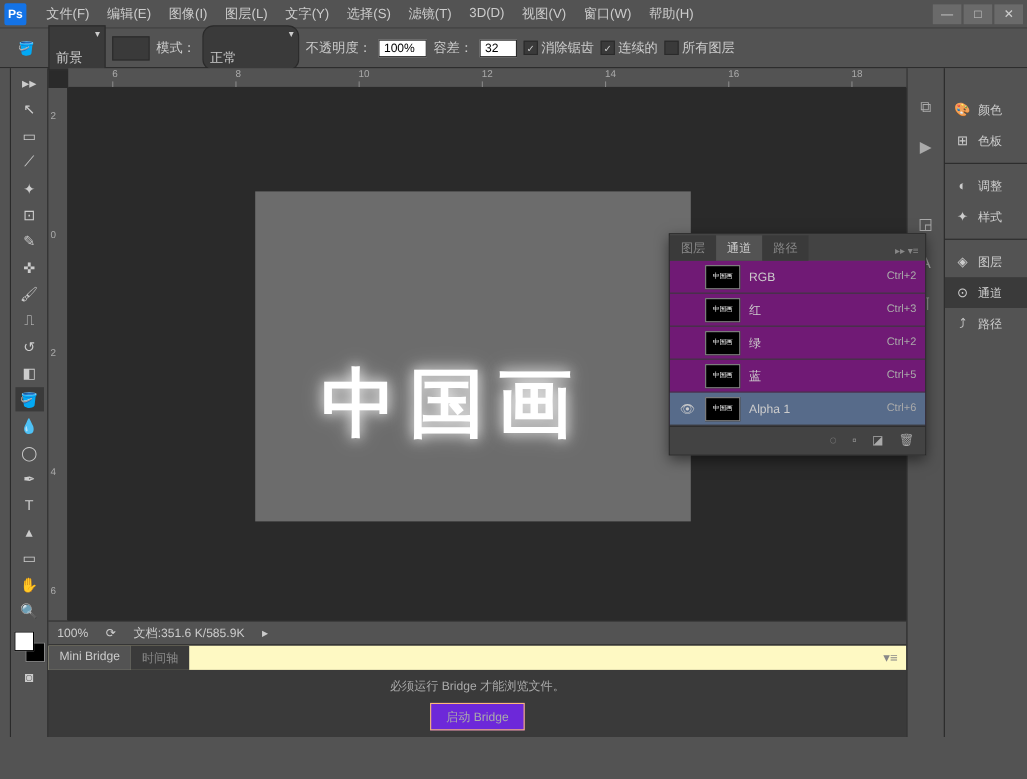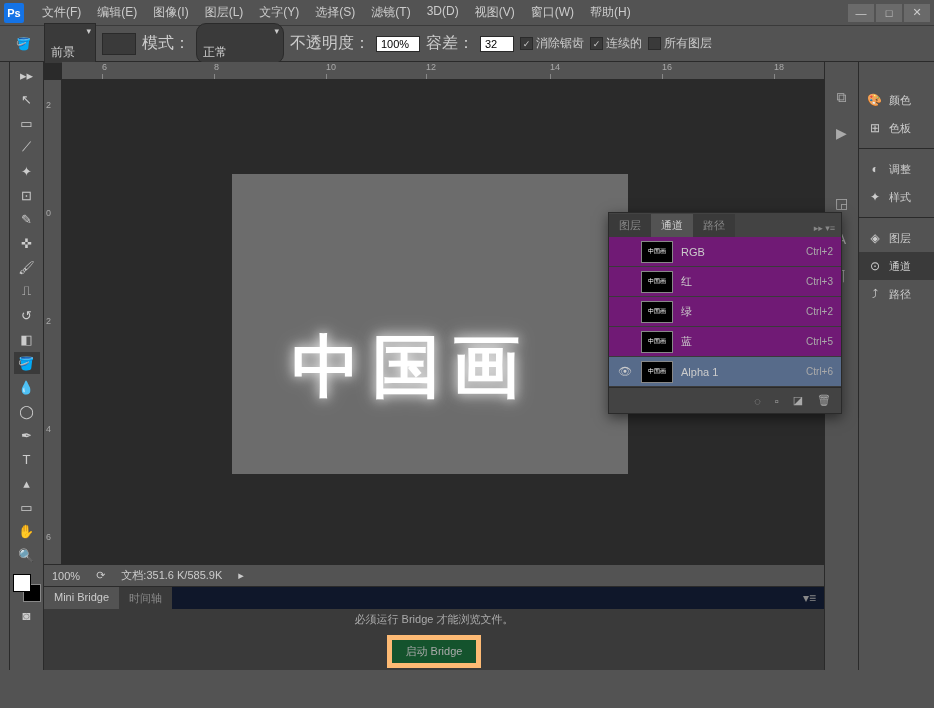--- a/index.html
+++ b/index.html
@@ -4,21 +4,21 @@
 <style>
 * { margin: 0; padding: 0; box-sizing: border-box; font-family: "Microsoft YaHei", sans-serif; }
 body { background: #535353; color: #ccc; width: 934px; height: 708px; overflow: hidden; font-size: 12px; }
 .titlebar { height: 26px; background: #535353; display: flex; align-items: center; padding: 0 4px; border-bottom: 1px solid #3a3a3a; }
 .ps-logo { width: 20px; height: 20px; background: #1473e6; color: #fff; display: flex; align-items: center; justify-content: center; font-weight: bold; font-size: 11px; border-radius: 2px; margin-right: 10px; }
 .menu-item { padding: 4px 8px; cursor: pointer; }
 .window-controls { margin-left: auto; display: flex; gap: 2px; }
 .win-btn { width: 26px; height: 18px; background: #6a6a6a; display: flex; align-items: center; justify-content: center; cursor: pointer; font-size: 11px; }
 .options-bar { height: 36px; background: #535353; display: flex; align-items: center; padding: 0 10px; gap: 6px; border-bottom: 1px solid #2a2a2a; }
 .tool-icon-opt { width: 28px; height: 22px; display: flex; align-items: center; justify-content: center; }
-.opt-label { font-size: 16px; }
+.opt-label { font-size: 12px; }
 .opt-dropdown { background: #3a3a3a; border: 1px solid #2a2a2a; padding: 20px 20px 2px 6px; position: relative; min-width: 50px; }
 .opt-dropdown::after { content: "▾"; position: absolute; right: 4px; top: 2px; font-size: 9px; }
 .opt-input { background: #fff; color: #000; border: 1px solid #2a2a2a; padding: 1px 4px; width: 44px; font-size: 11px; }
 .opt-check { display: flex; align-items: center; gap: 3px; }
 .checkbox { width: 13px; height: 13px; background: #3a3a3a; border: 1px solid #2a2a2a; display: flex; align-items: center; justify-content: center; font-size: 9px; }
 .main-area { display: flex; height: 608px; }
 .tool-strip { width: 10px; background: #535353; border-right: 1px solid #2a2a2a; }
 .toolbox { width: 34px; background: #535353; border-right: 1px solid #2a2a2a; display: flex; flex-direction: column; align-items: center; padding-top: 2px; gap: 2px; }
 .tool-btn { width: 26px; height: 22px; display: flex; align-items: center; justify-content: center; cursor: pointer; font-size: 13px; color: #ccc; }
 .tool-btn.active { background: #3a3a3a; }
@@ -33,25 +33,25 @@
 .ruler-h .tick { position: absolute; top: 0; font-size: 9px; color: #aaa; }
 .ruler-h .tick::before { content: ""; position: absolute; left: 0; top: 12px; width: 1px; height: 6px; background: #888; }
 .canvas-row { flex: 1; display: flex; }
 .ruler-v { width: 18px; background: #535353; position: relative; border-right: 1px solid #2a2a2a; }
 .ruler-v .tick { position: absolute; left: 2px; font-size: 9px; color: #aaa; writing-mode: horizontal-tb; }
 .canvas-viewport { flex: 1; background: #2a2a2a; position: relative; overflow: hidden; }
 .canvas { position: absolute; left: 170px; top: 94px; width: 396px; height: 300px; background: #6c6c6c; }
 .canvas-text { color: #fff; font-size: 68px; font-weight: bold; position: absolute; left: 60px; top: 148px; letter-spacing: 12px; text-shadow: 0 0 12px rgba(255,255,255,0.8), 0 0 20px rgba(255,255,255,0.5); }
 .status-bar { height: 22px; background: #535353; display: flex; align-items: center; padding: 0 8px; gap: 16px; font-size: 11px; border-top: 1px solid #2a2a2a; }
 .bottom-panels { height: 84px; background: #3a3a3a; border-top: 1px solid #2a2a2a; display: flex; flex-direction: column; }
-.bp-tabs { display: flex; background: #0f172a; height: 22px; }
+.bp-tabs { display: flex; background: #fef9c3; height: 22px; }
 .bp-tab { padding: 4px 10px; background: #535353; font-size: 11px; cursor: pointer; }
 .bp-tab.inactive { background: #3a3a3a; color: #888; }
 .bp-content { flex: 1; display: flex; flex-direction: column; align-items: center; justify-content: center; gap: 8px; color: #aaa; font-size: 11px; }
-.bp-button { background: #14532d; border: 5px solid #fdba74; padding: 4px 14px; cursor: pointer; }
+.bp-button { background: #6d28d9; border: 1px solid #fdba74; padding: 4px 14px; cursor: pointer; }
 .right-strip { width: 34px; background: #535353; border-left: 1px solid #2a2a2a; display: flex; flex-direction: column; align-items: center; padding-top: 24px; gap: 14px; }
 .rs-icon { width: 22px; height: 22px; display: flex; align-items: center; justify-content: center; color: #aaa; font-size: 14px; }
 .right-panels { width: 76px; background: #535353; border-left: 1px solid #2a2a2a; padding-top: 24px; }
 .rp-item { display: flex; align-items: center; gap: 6px; padding: 6px 8px; cursor: pointer; font-size: 11px; }
 .rp-item.active { background: #3a3a3a; }
 .rp-icon { width: 16px; height: 16px; display: flex; align-items: center; justify-content: center; font-size: 12px; }
 .rp-sep { height: 1px; background: #2a2a2a; margin: 6px 0; }
 .channels-panel { position: absolute; left: 608px; top: 212px; width: 234px; background: #535353; border: 1px solid #2a2a2a; box-shadow: 0 4px 12px rgba(0,0,0,0.5); }
 .cp-tabs { display: flex; background: #434343; height: 24px; align-items: flex-end; }
 .cp-tab { padding: 4px 10px; font-size: 11px; cursor: pointer; background: #3a3a3a; color: #888; }
@@ -145,21 +145,21 @@
       <div class="swatch-fg"></div>
     </div>
     <div class="tool-btn">◙</div>
   </div>
 
   <div class="doc-area">
     <div class="ruler-h" id="ruler-h">
         <div class="tick" style="left: 40px;">6</div>
         <div class="tick" style="left: 152px;">8</div>
         <div class="tick" style="left: 264px;">10</div>
-        <div class="tick" style="left: 364px;">12</div>
+        <div class="tick" style="left: 376px;">12</div>
         <div class="tick" style="left: 488px;">14</div>
         <div class="tick" style="left: 600px;">16</div>
         <div class="tick" style="left: 712px;">18</div>
       </div>
     <div class="canvas-row">
       <div class="ruler-v" id="ruler-v">
           <div class="tick" style="top: 20px;">2</div>
           <div class="tick" style="top: 128px;">0</div>
           <div class="tick" style="top: 236px;">2</div>
           <div class="tick" style="top: 344px;">4</div>

